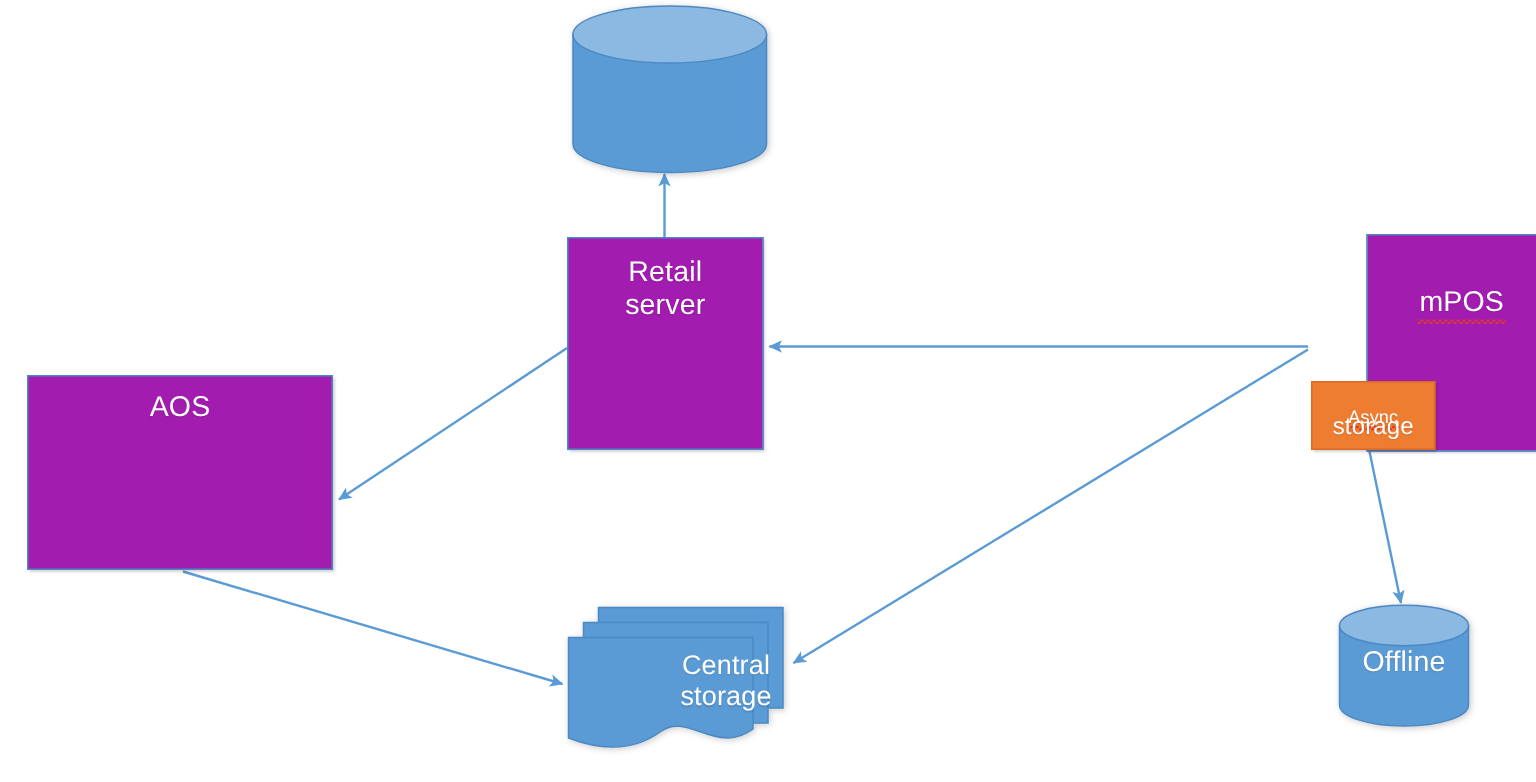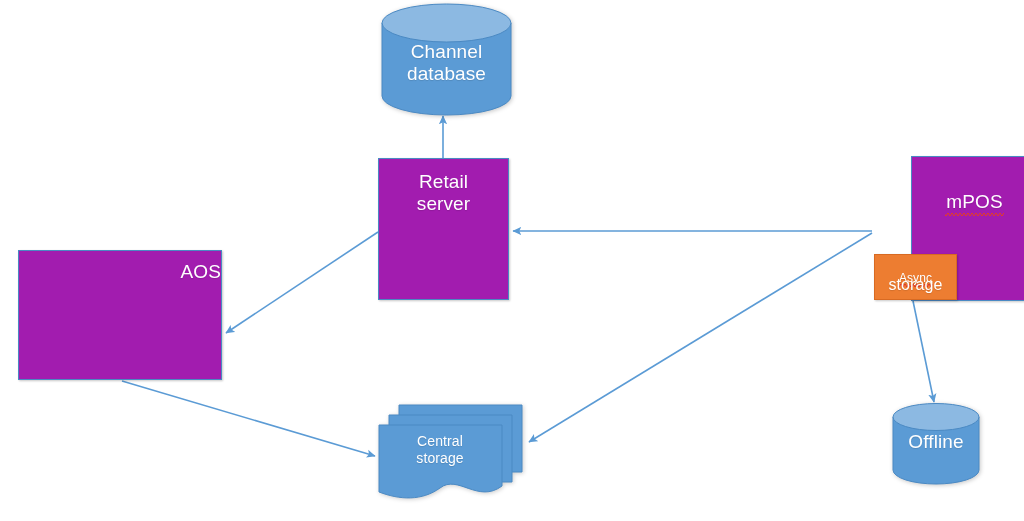--- a/index.html
+++ b/index.html
@@ -100,44 +100,42 @@
     </g>
   </svg>
 
   <div id="shapes">
 
     <div class="node" style="left:381px; top:3px; width:131px; height:113px;">
       <svg width="131" height="113" viewBox="0 0 131 113" style="position:absolute;left:0;top:0;overflow:visible;filter:drop-shadow(1px 1px 2px rgba(0,0,0,.22));">
         <path d="M1,20 L1,93 A64.5,19 0 0 0 130,93 L130,20 Z" fill="#5B9BD5" stroke="#4A89C3" stroke-width="1"></path>
         <ellipse cx="65.5" cy="20" rx="64.5" ry="19" fill="#8CB9E2" stroke="#4A89C3" stroke-width="1"></ellipse>
       </svg>
-      <div class="node-label" style="top:38px; font-size:19px;">Channel
-database</div>
     </div>
 
     <div class="node rect" style="left:378px; top:158px; width:131px; height:142px;">
       <div class="node-label" style="top:12px; font-size:19px;">Retail
 server</div>
     </div>
 
     <div class="node rect" style="left:18px; top:250px; width:204px; height:130px;">
-      <div class="node-label" style="top:10px; font-size:19px;text-align:right;">AOS</div>
+      <div class="node-label" style="top:10px; font-size:19px;">AOS</div>
     </div>
 
     <div class="node" style="left:378px; top:400px; width:148px; height:118px;">
       <svg width="148" height="118" viewBox="0 0 148 118" style="position:absolute;left:0;top:0;overflow:visible;">
         <g stroke="#4A89C3" stroke-width="1" fill="#5B9BD5" style="filter:drop-shadow(1px 1px 2px rgba(0,0,0,.2));">
           <path d="M21,5 L144,5 L144,72 L21,72 Z"></path>
           <path d="M11,15 L134,15 L134,82 L11,82 Z"></path>
           <path d="M1,25 L124,25 L124,86
                    C100,104 80,74 62,88
                    C44,101 22,100 1,92 Z"></path>
         </g>
       </svg>
-      <div class="node-label" style="top:33px; left:0; width:124px; right:auto; font-size:14px;">Central
+      <div class="node-label" style="top:33px; left:0; width:124px; right:auto; font-size:18px;padding-left:44px;">Central
 storage</div>
     </div>
 
     <div class="node rect" style="left:911px; top:156px; width:127px; height:145px;">
       <div class="node-label" style="top:12px; font-size:19px;">
         <span class="squiggle">mPOS</span>
       </div>
     </div>
 
     <div class="node rect-orange" style="left:874px; top:254px; width:83px; height:46px;">

